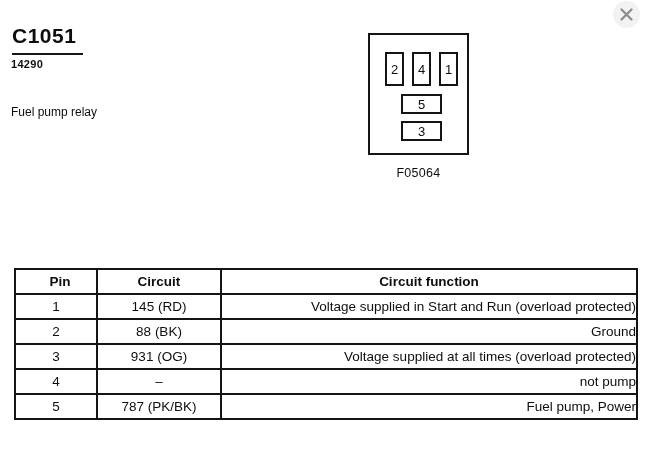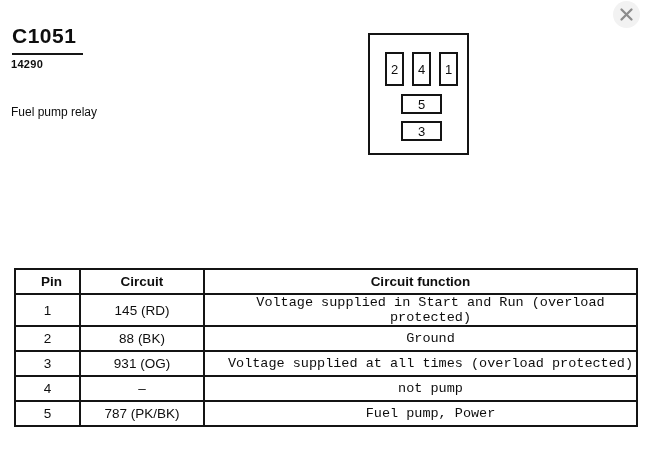--- a/index.html
+++ b/index.html
@@ -105,23 +105,23 @@
   table.pinout th, table.pinout td {
     border: 2px solid #141414;
     height: 25px;
     font-size: 13.5px;
     text-align: center;
     vertical-align: middle;
     padding: 0;
     color: #0e0e0e;
   }
   table.pinout th { font-weight: bold; }
-  table.pinout .col-pin { width: 65px; padding-left: 8px; }
+  table.pinout .col-pin { width: 82px; padding-left: 8px; }
   table.pinout .col-circuit { width: 124px; border-radius: 10px; }
-  table.pinout td.fn { text-align: center; padding-left: 20px; font-family: Liberation Mono, monospace; }
+  table.pinout td.fn { text-align: right; padding-left: 20px; }
 </style>
 </head>
 <body>
 
 <div class="canvas">
 
   <div class="close-btn">
     <span style="display:flex;">
       <svg width="15" height="15" viewBox="0 0 15 15">
         <line x1="2.5" y1="2.5" x2="12.5" y2="12.5" stroke="#8d8d8d" stroke-width="2.3" stroke-linecap="round"></line>
@@ -134,20 +134,21 @@
   <div class="part-number">14290</div>
   <div class="description">Fuel pump relay</div>
 
   <div class="connector">
     <div class="cavity cavity-v cav-2">2</div>
     <div class="cavity cavity-v cav-4">4</div>
     <div class="cavity cavity-v cav-1">1</div>
     <div class="cavity cavity-h cav-5">5</div>
     <div class="cavity cavity-h cav-3">3</div>
   </div>
+  <div class="figure-id">F05064</div>
 
   <table class="pinout">
     <thead>
       <tr>
         <th class="col-pin">Pin</th>
         <th class="col-circuit">Circuit</th>
         <th>Circuit function</th>
       </tr>
     </thead>
     <tbody>

